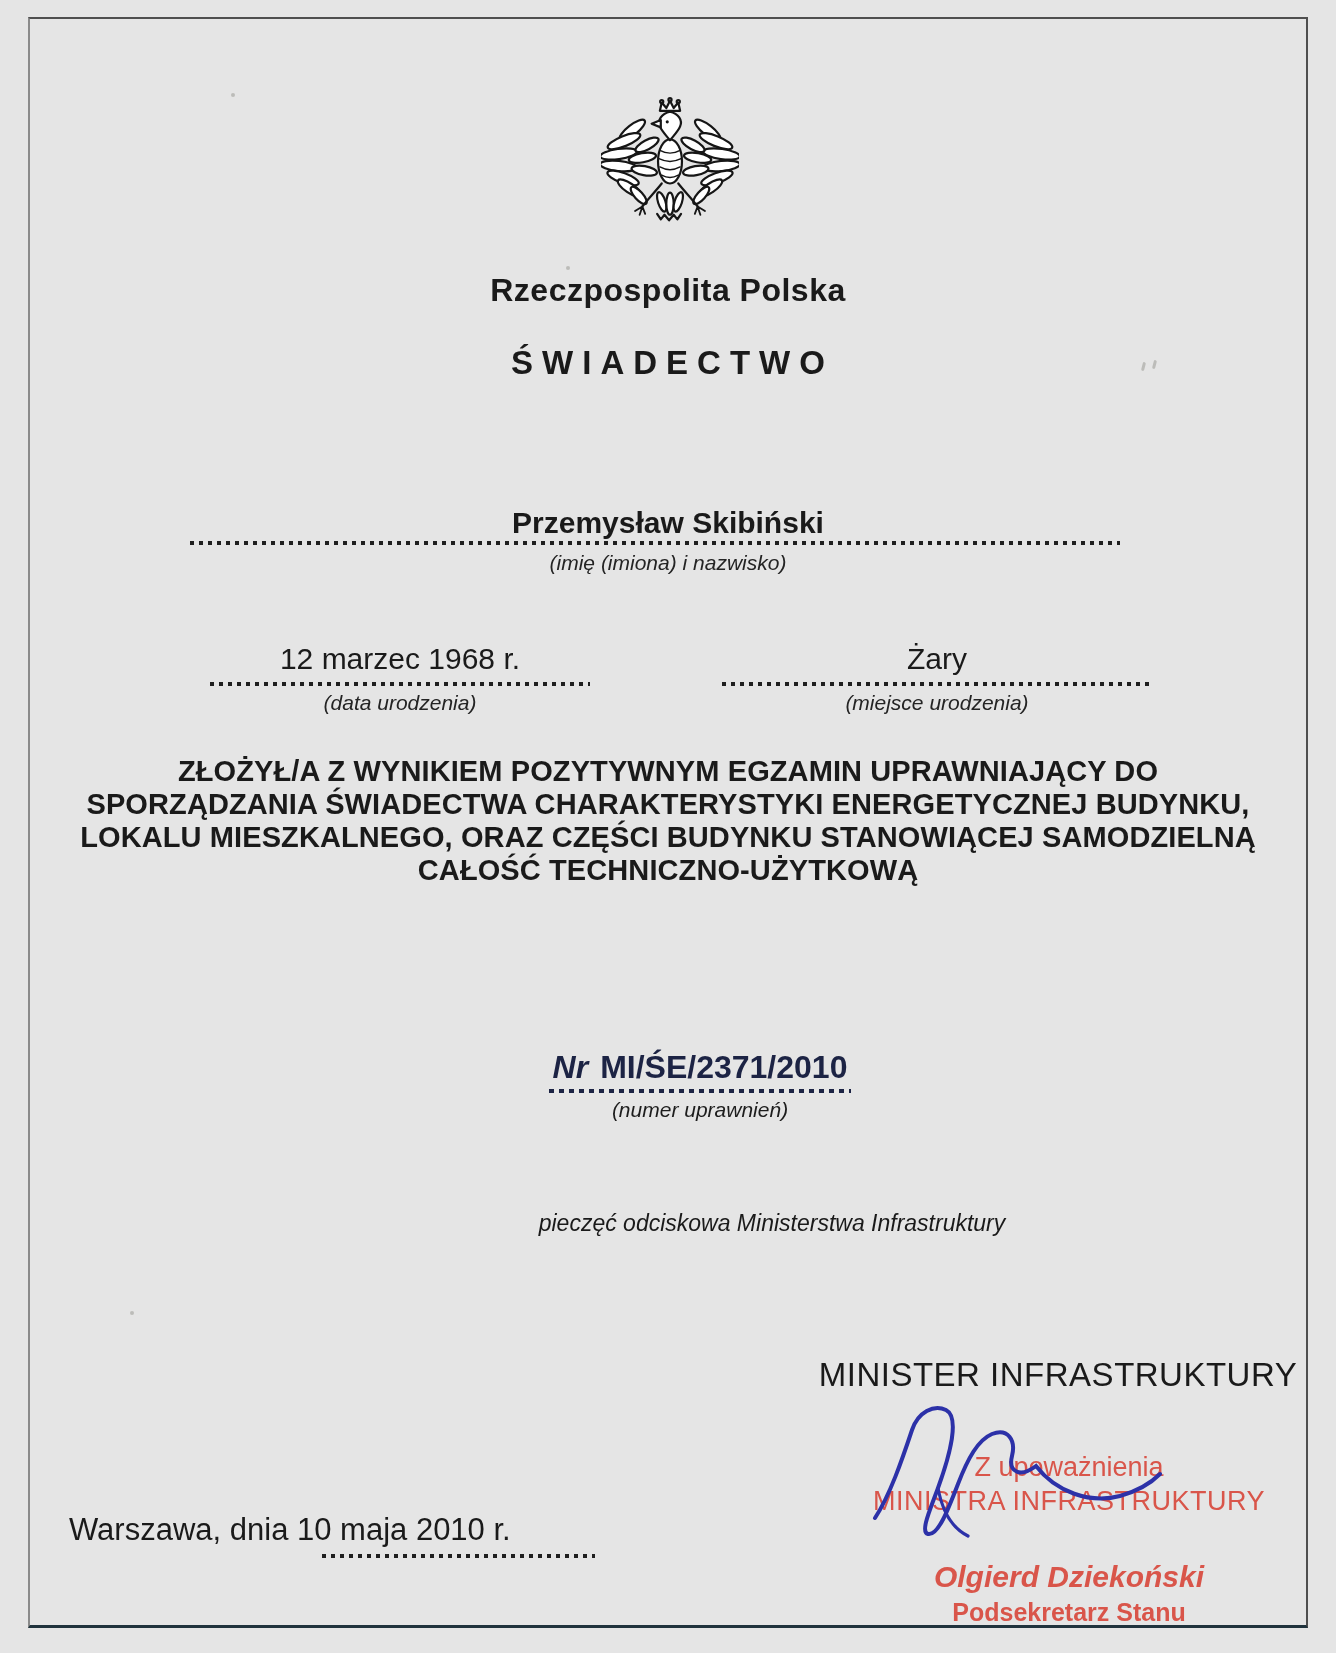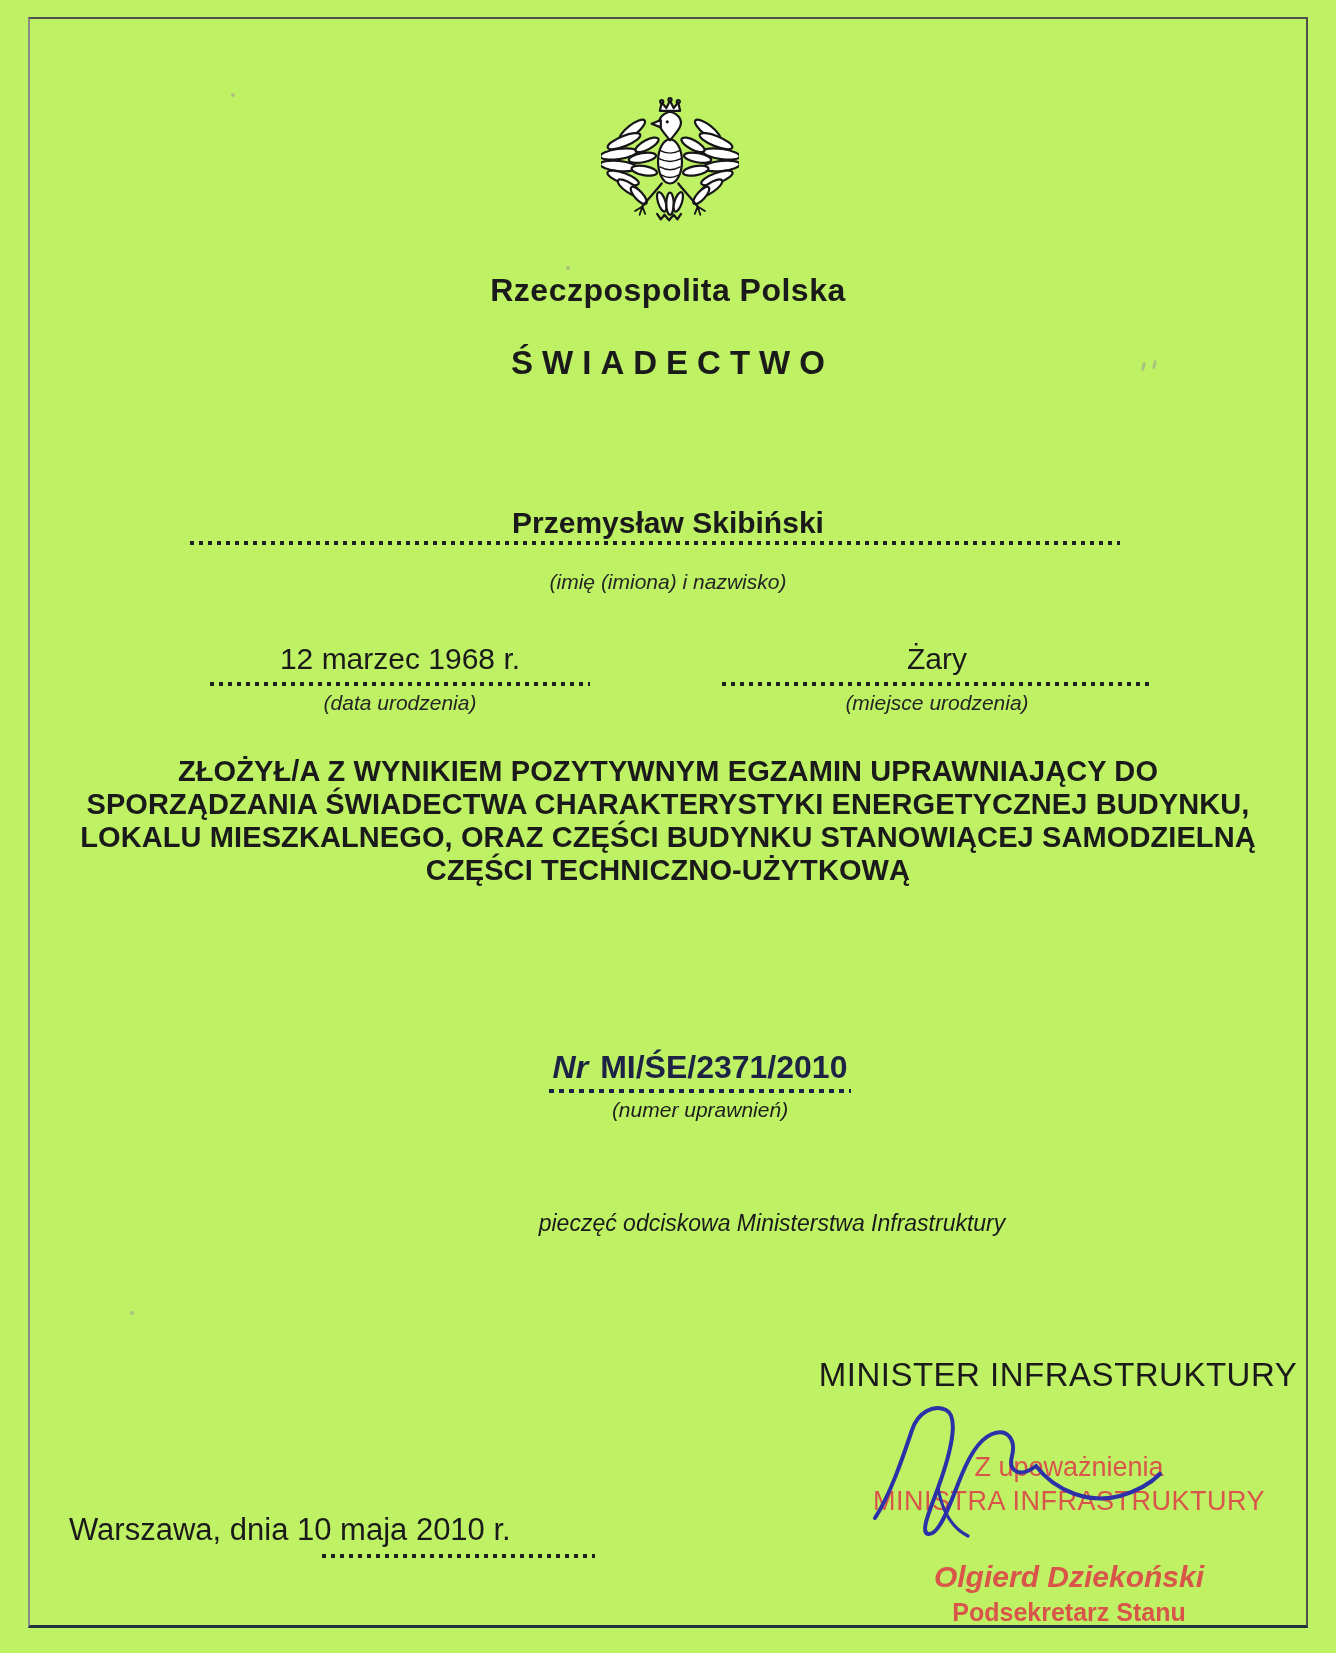--- a/index.html
+++ b/index.html
@@ -1,35 +1,35 @@
 <!DOCTYPE html>
 <html><head>
 <meta charset="utf-8">
 <style>
   html,body{margin:0;padding:0;background:#ffffff;}
   .page{
     position:relative;width:1336px;height:1653px;overflow:hidden;
-    background:#bef264;color:#1a1a1a;
+    background:#e5e5e5;color:#1a1a1a;
     font-family:"Liberation Sans","DejaVu Sans",sans-serif;
   }
   .frame{
     position:absolute;left:28px;top:17px;width:1280px;height:1611px;
     border:2px solid #4f4f4f;border-left-color:#8a8a8a;border-bottom:3px solid #20333d;
     box-sizing:border-box;pointer-events:none;
   }
   .abs{position:absolute;}
   .center{left:0;right:0;text-align:center;}
   .country{top:272px;font-size:32px;font-weight:bold;letter-spacing:.5px;}
   .title{top:344px;font-size:33px;font-weight:bold;letter-spacing:9px;padding-left:9px;}
   .legal{top:424px;font-size:30px;letter-spacing:.2px;}
   .holder-name{top:506px;font-size:30px;font-weight:bold;}
   .dots{height:4px;background-image:repeating-linear-gradient(to right,#1f1f1f 0 4px,transparent 4px 9px);}
   .name-dots{left:190px;top:541px;width:930px;}
   .small-caption{font-size:21px;font-style:italic;color:#242424;}
-  .name-caption{top:570px;}
+  .name-caption{top:551px;}
   .birth-group{top:614px;text-align:center;margin-top:28px;}
   .bd-group{left:210px;width:380px;}
   .bp-group{left:722px;width:430px;}
   .birth-value{font-size:30px;height:36px;}
   .birth-group .dots{margin-top:4px;}
   .birth-group .small-caption{margin-top:5px;}
   .statement{top:755px;font-size:29px;font-weight:bold;line-height:33px;letter-spacing:.1px;}
   .num-group{left:64px;width:1272px;top:1049px;text-align:center;color:#1c2344;}
   .num-line{font-size:32px;font-weight:bold;height:38px;}
   .nr-label{font-style:italic;margin-right:12px;}
@@ -122,21 +122,21 @@
   <div class="abs birth-group bp-group">
     <div class="birth-value">Żary</div>
     <div class="dots"></div>
     <div class="small-caption">(miejsce urodzenia)</div>
   </div>
 
   <div class="abs center statement">
     <div>ZŁOŻYŁ/A Z WYNIKIEM POZYTYWNYM EGZAMIN UPRAWNIAJĄCY DO</div>
     <div>SPORZĄDZANIA ŚWIADECTWA CHARAKTERYSTYKI ENERGETYCZNEJ BUDYNKU,</div>
     <div>LOKALU MIESZKALNEGO, ORAZ CZĘŚCI BUDYNKU STANOWIĄCEJ SAMODZIELNĄ</div>
-    <div>CZĘŚCI TECHNICZNO-UŻYTKOWĄ</div>
+    <div>CAŁOŚĆ TECHNICZNO-UŻYTKOWĄ</div>
   </div>
 
   <div class="abs num-group">
     <div class="num-line">
       <span class="nr-label">Nr</span><span>MI/ŚE/2371/2010</span>
     </div>
     <div class="dots num-dots"></div>
     <div class="small-caption num-caption">(numer uprawnień)</div>
   </div>
 

